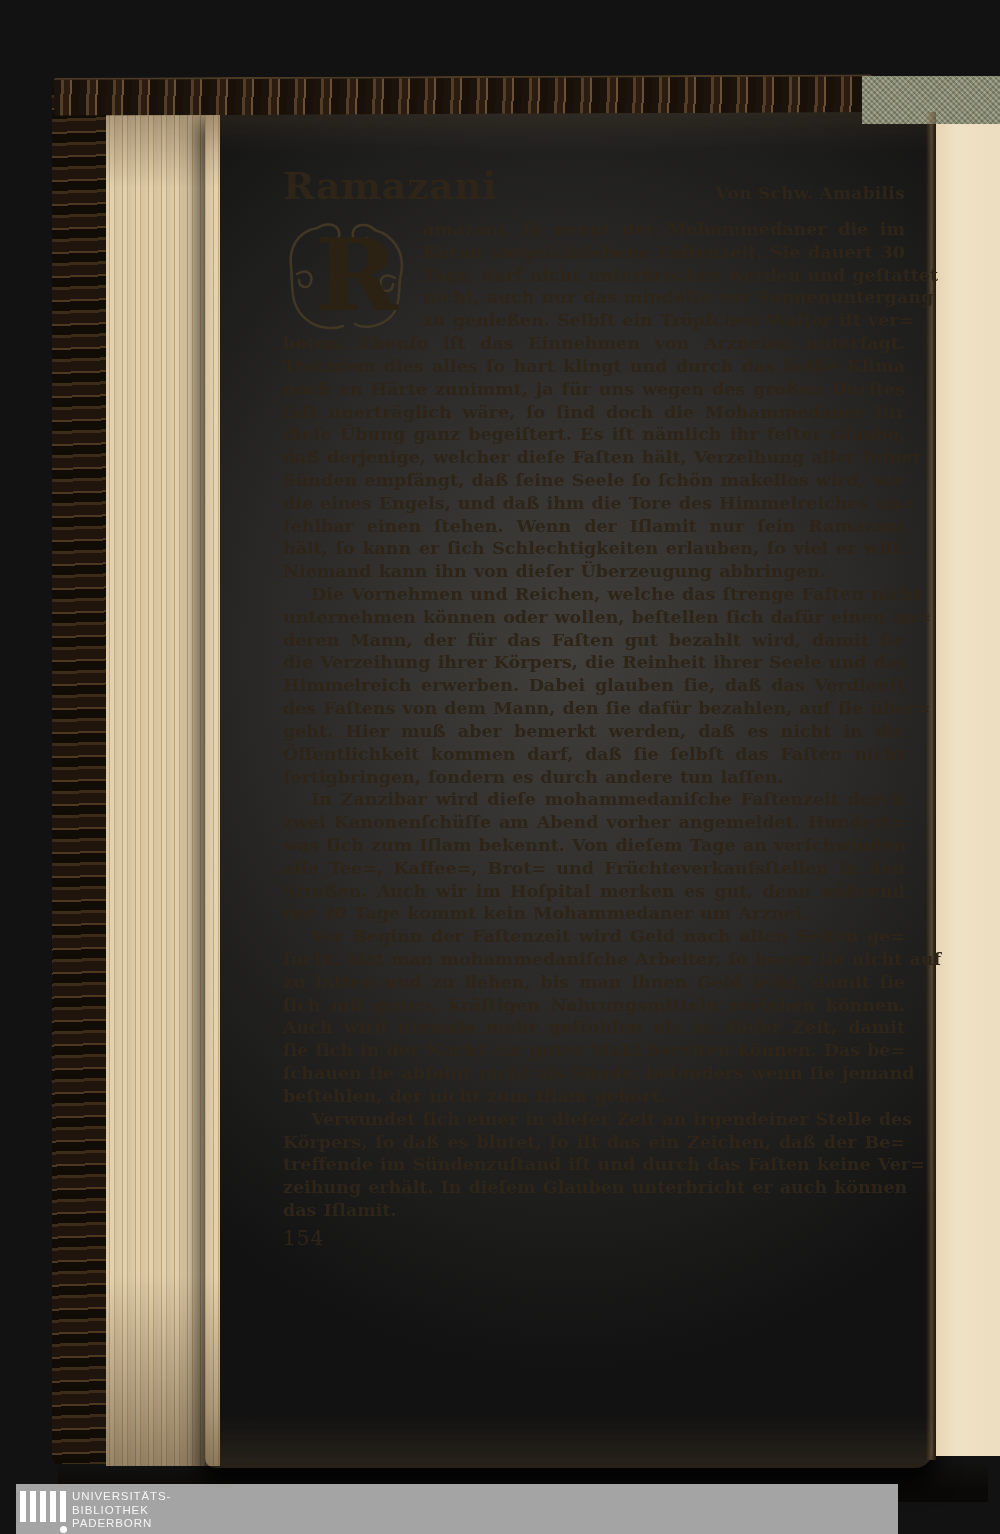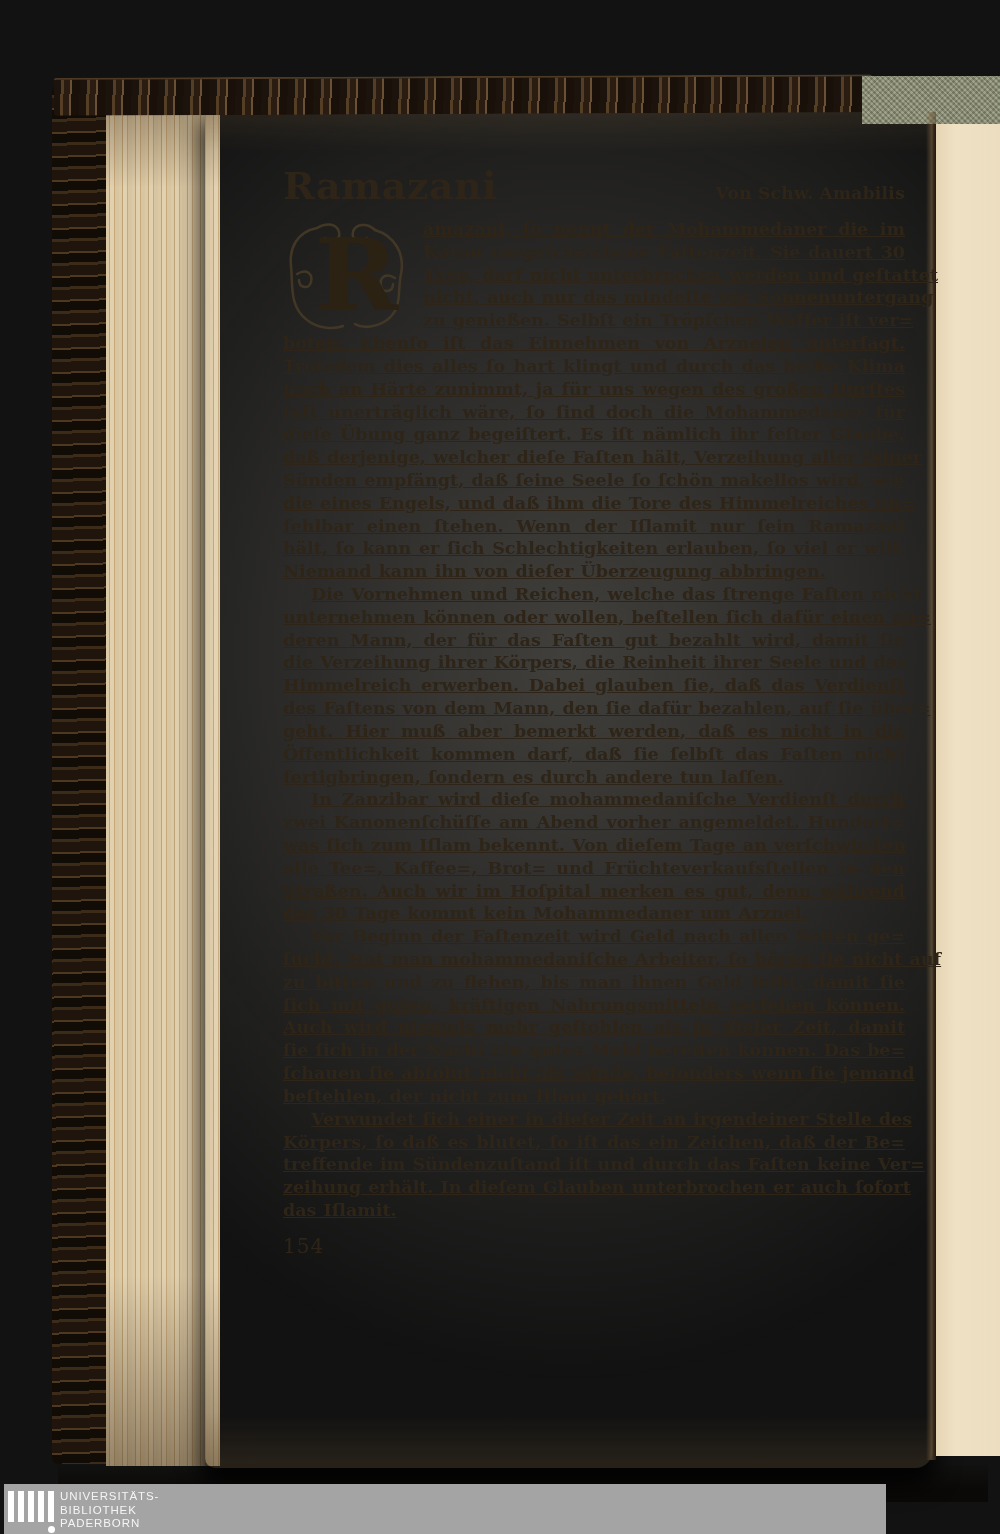--- a/index.html
+++ b/index.html
@@ -34,27 +34,27 @@
   .page-next{position:absolute;left:936px;top:116px;width:64px;height:1340px;z-index:5;
     background:linear-gradient(90deg,#e6d5b4,#efe1c4 30%,#ecddc0 100%);}
   .bottom-shadow{position:absolute;left:58px;top:1462px;width:930px;height:40px;z-index:1;
     background:linear-gradient(180deg,rgba(20,14,8,.0),#0b0907 70%);}
   
   .text-block{position:absolute;left:283px;top:160px;width:622px;z-index:7;color:#2e2518;}
   .headrow{display:flex;justify-content:space-between;align-items:flex-end;height:46px;}
   .title{font-size:38px;font-weight:bold;letter-spacing:.5px;line-height:40px;}
   .byline{font-size:17px;font-weight:bold;letter-spacing:.3px;padding-bottom:3px;}
   .body{margin-top:12px;font-size:17.5px;font-weight:bold;word-spacing:1px;}
-  .tline{height:22.82px;line-height:22.82px;text-align:justify;text-align-last:justify;white-space:nowrap;overflow:visible;text-decoration:underline;}
+  .tline{height:22.82px;line-height:22.82px;text-align:justify;text-align-last:justify;white-space:nowrap;overflow:visible;}
   .tline.tlast{text-align-last:left;}
   .tline.indent{text-indent:28px;}
   .dropcap{float:left;width:126px;height:110px;margin:4px 14px 0 0;}
-  .pagenum{margin-top:12px;font-size:20px;font-weight:normal;letter-spacing:1px;}
+  .pagenum{margin-top:4px;font-size:20px;font-weight:normal;letter-spacing:1px;}
   
-  .label-bar{position:absolute;left:4px;top:1484px;width:882px;height:50px;background:#a4a4a4;z-index:10;
+  .label-bar{position:absolute;left:16px;top:1484px;width:882px;height:50px;background:#a4a4a4;z-index:10;
     font-family:"Liberation Sans",sans-serif;}
   .ub-logo{position:absolute;left:4px;top:7px;width:50px;height:40px;}
   .ub-logo .bar{position:absolute;top:0;width:6px;height:31px;background:#fff;}
   .ub-logo .dot{position:absolute;width:7px;height:7px;border-radius:50%;background:#fff;left:40px;top:35px;}
   .label-text{position:absolute;left:56px;top:6px;color:#f5f5f5;font-size:11.5px;line-height:13.5px;letter-spacing:.9px;}
 </style>
 </head>
 <body>
 
 <div class="canvas">
@@ -106,38 +106,38 @@
           <div class="tline tlast">Niemand kann ihn von dieſer Überzeugung abbringen.</div>
           <div class="tline indent">Die Vornehmen und Reichen, welche das ſtrenge Faſten nicht</div>
           <div class="tline">unternehmen können oder wollen, beſtellen ſich dafür einen an=</div>
           <div class="tline">deren Mann, der für das Faſten gut bezahlt wird, damit ſie</div>
           <div class="tline">die Verzeihung ihrer Körpers, die Reinheit ihrer Seele und das</div>
           <div class="tline">Himmelreich erwerben. Dabei glauben ſie, daß das Verdienſt</div>
           <div class="tline">des Faſtens von dem Mann, den ſie dafür bezahlen, auf ſie über=</div>
           <div class="tline">geht. Hier muß aber bemerkt werden, daß es nicht in die</div>
           <div class="tline">Öffentlichkeit kommen darf, daß ſie ſelbſt das Faſten nicht</div>
           <div class="tline tlast">fertigbringen, ſondern es durch andere tun laſſen.</div>
-          <div class="tline indent">In Zanzibar wird dieſe mohammedaniſche Verdienſt durch</div>
+          <div class="tline indent">In Zanzibar wird dieſe mohammedaniſche Faſtenzeit durch</div>
           <div class="tline">zwei Kanonenſchüſſe am Abend vorher angemeldet. Hundert=</div>
           <div class="tline">was ſich zum Iſlam bekennt. Von dieſem Tage an verſchwinden</div>
           <div class="tline">alle Tee=, Kaffee=, Brot= und Früchteverkaufsſtellen in den</div>
           <div class="tline">Straßen. Auch wir im Hoſpital merken es gut, denn während</div>
           <div class="tline tlast">der 30 Tage kommt kein Mohammedaner um Arznei.</div>
           <div class="tline indent">Vor Beginn der Faſtenzeit wird Geld nach allen Seiten ge=</div>
           <div class="tline">ſucht. Hat man mohammedaniſche Arbeiter, ſo hören ſie nicht auf</div>
           <div class="tline">zu bitten und zu flehen, bis man ihnen Geld leiht, damit ſie</div>
           <div class="tline">ſich mit guten, kräftigen Nahrungsmitteln verſehen können.</div>
           <div class="tline">Auch wird niemals mehr geſtohlen als in dieſer Zeit, damit</div>
           <div class="tline">ſie ſich in der Nacht ein gutes Mahl bereiten können. Das be=</div>
           <div class="tline">ſchauen ſie abſolut nicht als Sünde, beſonders wenn ſie jemand</div>
           <div class="tline tlast">beſtehlen, der nicht zum Iſlam gehört.</div>
           <div class="tline indent">Verwundet ſich einer in dieſer Zeit an irgendeiner Stelle des</div>
           <div class="tline">Körpers, ſo daß es blutet, ſo iſt das ein Zeichen, daß der Be=</div>
           <div class="tline">treffende im Sündenzuſtand iſt und durch das Faſten keine Ver=</div>
-          <div class="tline">zeihung erhält. In dieſem Glauben unterbrochen er auch ſofort</div>
+          <div class="tline">zeihung erhält. In dieſem Glauben unterbricht er auch können</div>
           <div class="tline tlast">das Iſlamit.</div>
         </div>
     </div>
     <div class="pagenum">154</div>
   </div>
 
   <div class="label-bar">
     <div class="ub-logo">
       <span class="bar" style="left:0"></span>
       <span class="bar" style="left:10px"></span>

